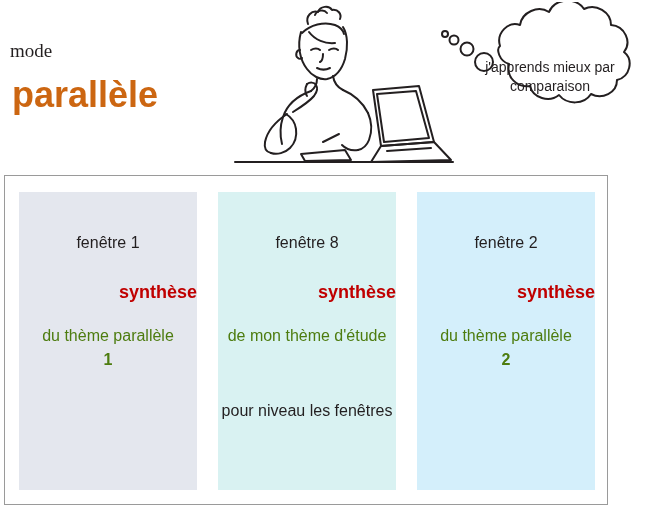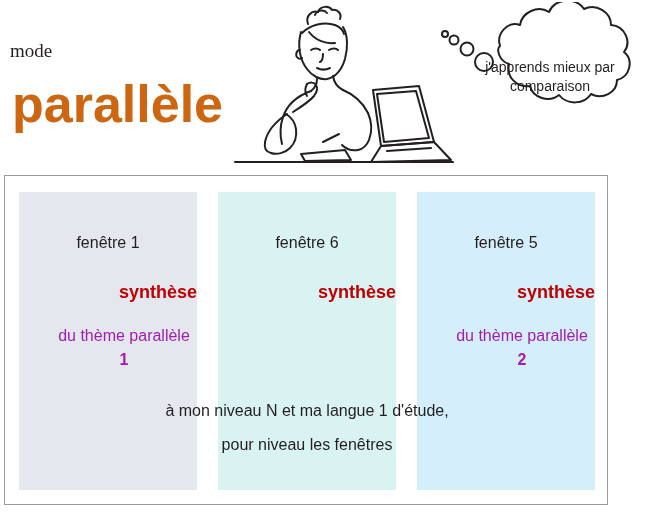--- a/index.html
+++ b/index.html
@@ -32,21 +32,21 @@
     left: 10px;
     top: 40px;
     font-size: 19px;
     color: #231f20;
     font-family: Liberation Serif, serif;
   }
   .mode-title {
     position: absolute;
     left: 12px;
     top: 74px;
-    font-size: 52px;
+    font-size: 36px;
     font-weight: bold;
     color: #cc6611;
     letter-spacing: 0px;
   }
 
   
   .illustration {
     position: absolute;
     left: 205px;
     top: 2px;
@@ -119,25 +119,25 @@
     left: 0;
     width: 100%;
     text-align: right;
     font-size: 18px;
     font-weight: bold;
     color: #c00000;
   }
   .win-sub {
     position: absolute;
     top: 132px;
-    left: 16px;
+    left: 0;
     width: 100%;
     text-align: center;
     font-size: 16px;
-    color: #a21caf;
+    color: #4d7c0f;
     line-height: 24px;
   }
   .win-sub .bold {
     font-weight: bold;
   }
 
   
   .footer {
     position: absolute;
     left: 0;
@@ -236,35 +236,37 @@
       <div class="window win-1">
         <div class="win-name">fenêtre 1</div>
         <div class="win-synth">synthèse</div>
         <div class="win-sub">
           <span>du thème parallèle</span><br>
           <span class="bold">1</span>
         </div>
       </div>
 
       <div class="window win-2">
-        <div class="win-name">fenêtre 6</div>
+        <div class="win-name">fenêtre 8</div>
         <div class="win-synth">synthèse</div>
+        <div class="win-sub">
+          <span>de mon thème d'étude</span>
+        </div>
       </div>
 
       <div class="window win-3">
-        <div class="win-name">fenêtre 5</div>
+        <div class="win-name">fenêtre 2</div>
         <div class="win-synth">synthèse</div>
         <div class="win-sub">
           <span>du thème parallèle</span><br>
           <span class="bold">2</span>
         </div>
       </div>
 
     </div>
 
     <div class="footer">
-      <div>à mon niveau N  et ma langue 1 d'étude,</div>
       <div>pour niveau les fenêtres</div>
     </div>
 
   </div>
 
 </div>
 
 </body></html>

